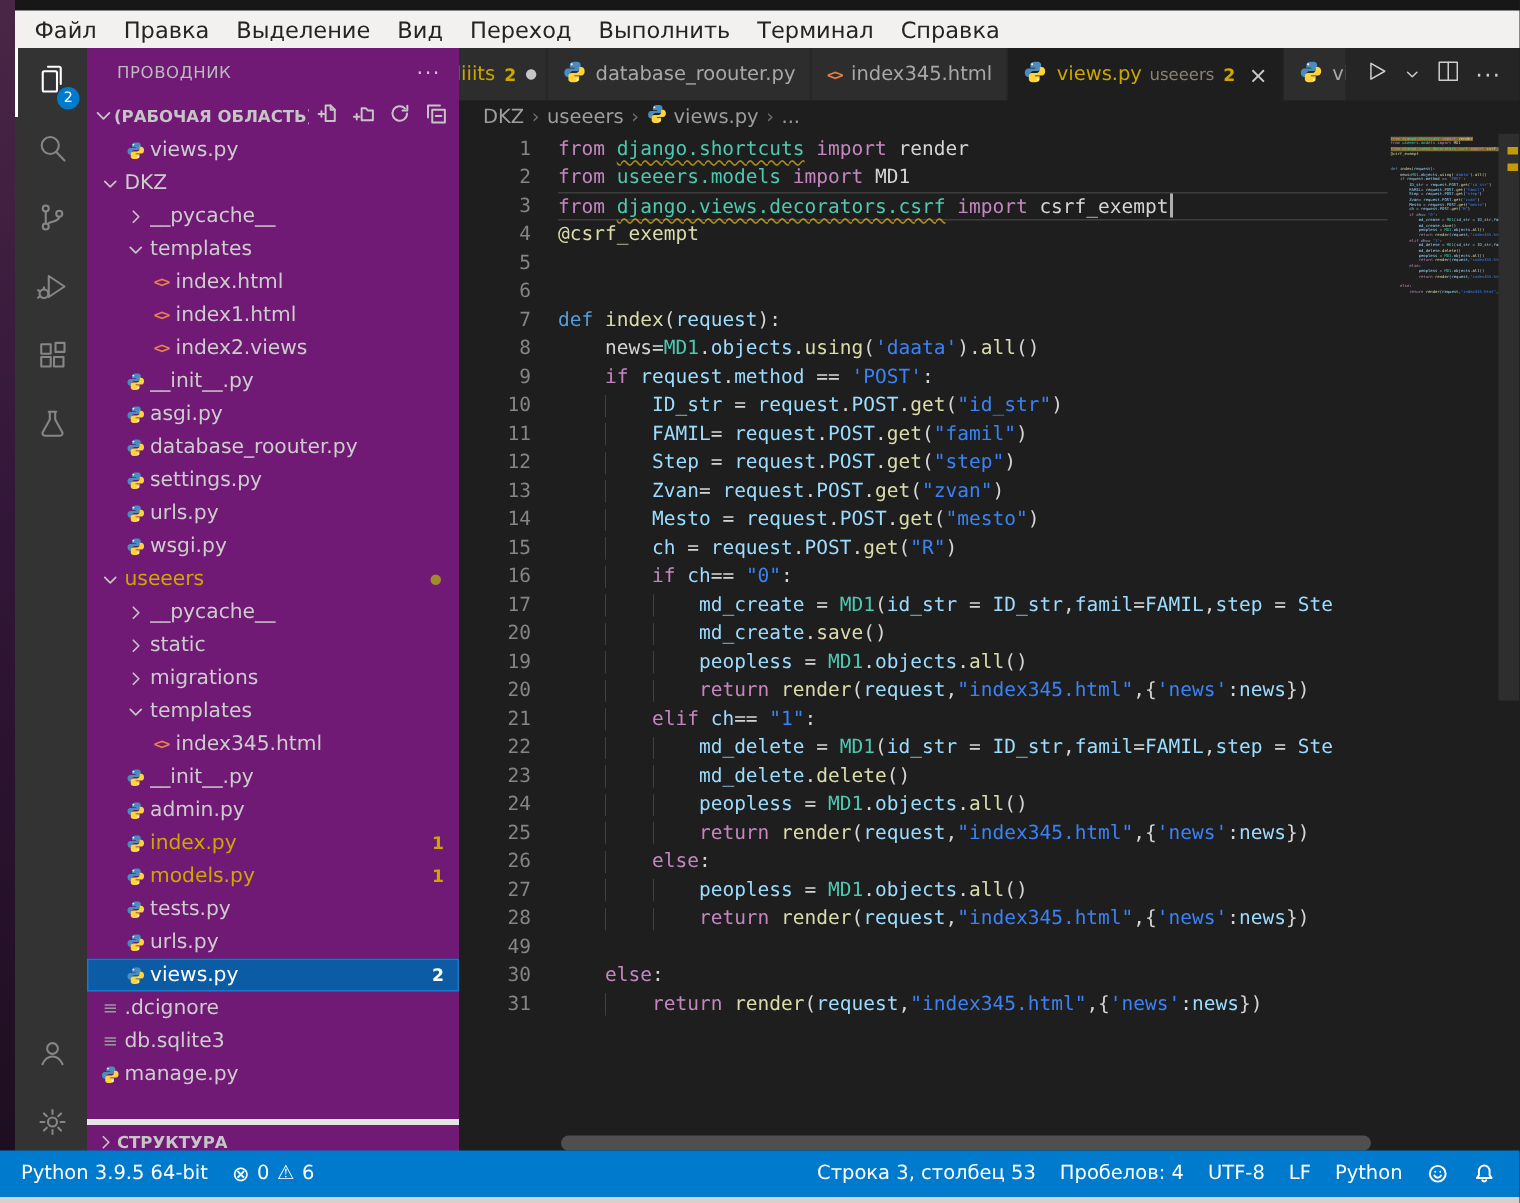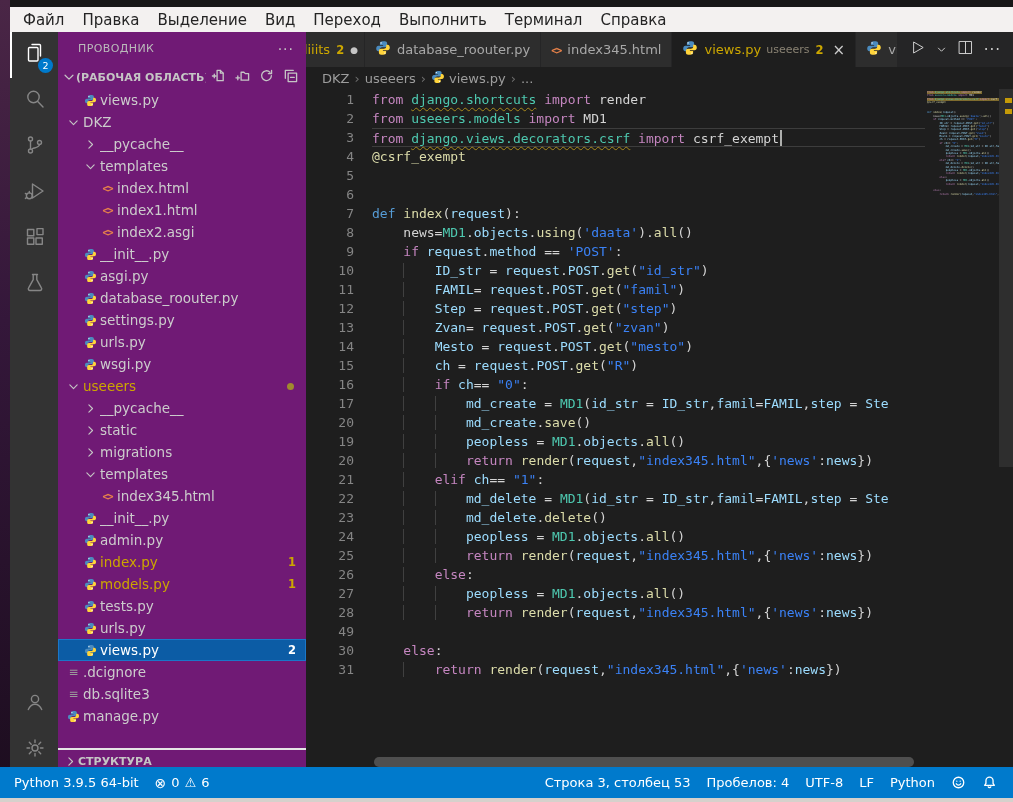--- a/index.html
+++ b/index.html
@@ -38,21 +38,21 @@
   .tree-slot{width:19px;height:16px;display:inline-flex;align-items:center;justify-content:center;flex:0 0 auto;color:#c5c5c5}
   .tree-slot svg{width:13px;height:13px}
   .tree-label{white-space:nowrap;overflow:hidden;font-size:13.5px}
   .tree-row.mod .tree-label{color:#cca700}
   .tree-row.sel .tree-label{color:#ffffff}
   .tree-badge{margin-left:auto;margin-right:10px;font-size:11.5px;font-weight:bold;color:#cca700}
   .tree-row.sel .tree-badge{color:#ffffff}
   .tree-dot{margin-left:auto;margin-right:12px;width:7px;height:7px;border-radius:50%;background:#a08a2e}
   .html-ic{color:#e8824a;font-family:"DejaVu Sans Mono",monospace;font-size:10px;font-weight:bold;letter-spacing:-1px}
   .list-ic{color:#9a9a9a;font-size:12px}
-  .sb-structure{height:23px;border-top:2px solid #e5e5e5;display:flex;align-items:center;font-weight:bold;font-size:11px;color:#c5c5c5;flex:0 0 auto;padding-left:4px}
+  .sb-structure{height:23px;border-top:4px solid #e5e5e5;display:flex;align-items:center;font-weight:bold;font-size:11px;color:#c5c5c5;flex:0 0 auto;padding-left:4px}
   .sb-structure .chev{width:16px;display:inline-flex;justify-content:center}
   .sb-structure svg{width:13px;height:13px}
   
   .editorgroup{flex:1;display:flex;flex-direction:column;background:#1e1e1e;min-width:0}
   .tabbar{height:35px;background:#252526;display:flex;align-items:stretch;flex:0 0 auto;min-width:0}
   .tab{display:flex;align-items:center;gap:6px;padding:0 10px;background:#2d2d2d;border-right:1px solid #252526;
        font-size:13px;color:#a8a8a8;cursor:pointer;position:relative;overflow:hidden;flex:0 0 auto}
   .tab.active{background:#1e1e1e;color:#cccccc}
   .tab .t-label.mod{color:#cca700}
   .tab .t-desc{font-size:11px;color:#8a8374;margin-left:-1px}
@@ -270,21 +270,21 @@
           <span class="tree-slot">
             <span class="html-ic">&lt;&gt;</span>
           </span>
           <span class="tree-label">index1.html</span>
         </div>
         <div class="tree-row">
           <span style="width: 40px; flex: 0 0 auto;"></span>
           <span class="tree-slot">
             <span class="html-ic">&lt;&gt;</span>
           </span>
-          <span class="tree-label">index2.asgi</span>
+          <span class="tree-label">index2.views</span>
         </div>
         <div class="tree-row">
           <span style="width: 23px; flex: 0 0 auto;"></span>
           <span class="tree-slot">
             <svg class="pyic" viewBox="0 0 16 16">
               <path fill="#4B8BBE" d="M7.9 1.2c-1.9 0-3 .9-3 2v1.9h3.2v.6H3.4C2.2 5.7 1.2 6.8 1.2 8.5s1 2.8 2.2 2.8h1.4V9.6c0-1.3 1.1-2.3 2.3-2.3h3.1c1 0 1.9-.9 1.9-2V3.2c0-1.1-1-2-2.2-2z"></path>
               <circle cx="6.1" cy="2.9" r=".7" fill="#fff"></circle>
               <path fill="#FFD43B" d="M8.1 14.8c1.9 0 3-.9 3-2v-1.9H7.9v-.6h4.7c1.2 0 2.2-1.1 2.2-2.8s-1-2.8-2.2-2.8h-1.4v1.7c0 1.3-1.1 2.3-2.3 2.3H5.8c-1 0-1.9.9-1.9 2v2.1c0 1.1 1 2 2.2 2z"></path>
               <circle cx="9.9" cy="13.1" r=".7" fill="#fff"></circle>
             </svg>

